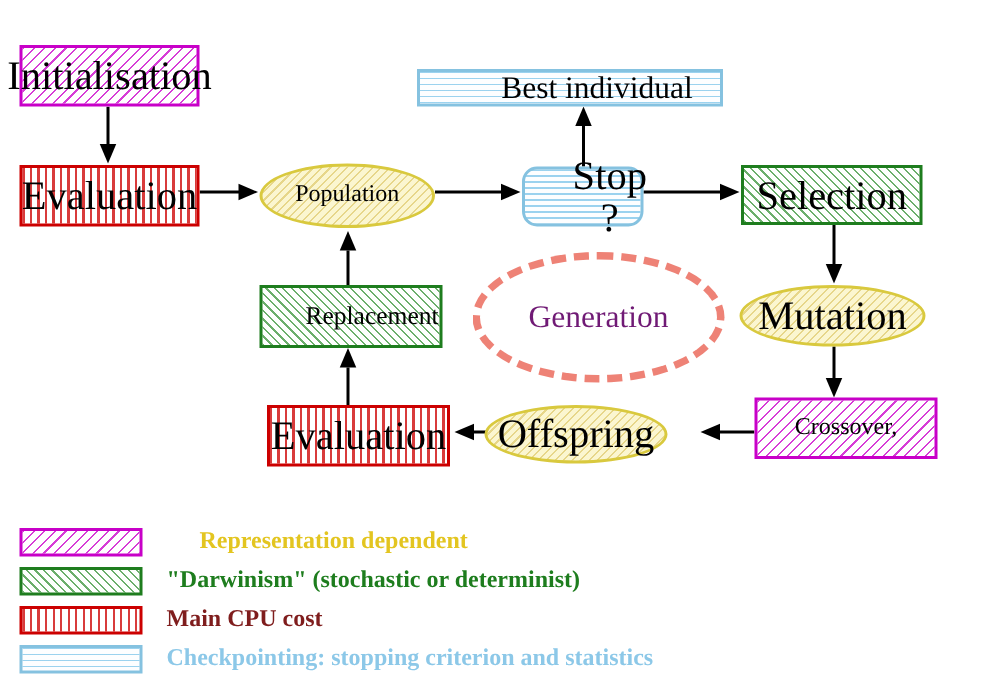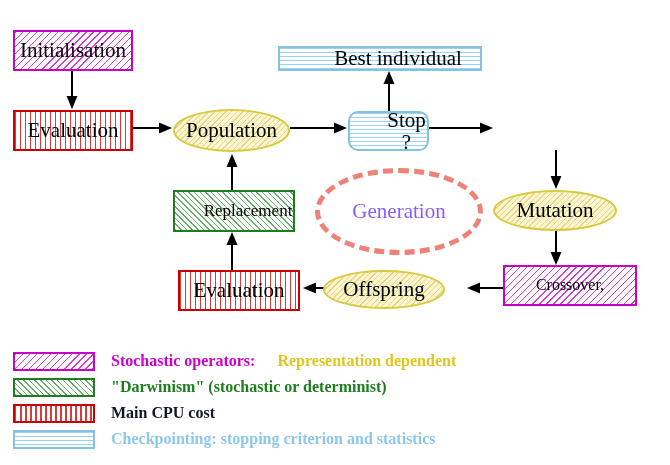--- a/index.html
+++ b/index.html
@@ -2,21 +2,21 @@
 <html><head>
 <meta charset="utf-8">
 <style>
   html,body{margin:0;padding:0;background:#fff;}
   #canvas{
     position:relative;width:670px;height:465px;background:#ffffff;overflow:hidden;
     font-family:"Liberation Serif","DejaVu Serif",serif;
   }
   .node{
     position:absolute;display:flex;align-items:center;justify-content:center;
-    color:#000;font-size:21px;line-height:1.05;text-align:center;box-sizing:border-box;
+    color:#000;font-size:27px;line-height:1.05;text-align:center;box-sizing:border-box;
   }
   
   .hatch-magenta{
     border:2px solid #c800c8;background-color:#fff;
     background-image:repeating-linear-gradient(135deg, rgba(210,40,210,0.9) 0px, rgba(210,40,210,0.9) 1px, rgba(255,255,255,0) 1px, rgba(255,255,255,0) 5px);
   }
   .hatch-green{
     border:2px solid #1e7d1e;background-color:#fdfffd;
     background-image:repeating-linear-gradient(45deg, rgba(45,140,45,0.7) 0px, rgba(45,140,45,0.7) 1px, rgba(255,255,255,0) 1px, rgba(255,255,255,0) 4px);
   }
@@ -29,43 +29,43 @@
     background-image:repeating-linear-gradient(180deg, rgba(150,208,238,0.95) 0px, rgba(150,208,238,0.95) 1px, rgba(255,255,255,0) 1px, rgba(255,255,255,0) 4px);
     padding-left:36px;
   }
   .hatch-yellow{
     border:2px solid #d9c93e;background-color:#fbf6d0;border-radius:50%;
     background-image:repeating-linear-gradient(135deg, rgba(214,188,80,0.55) 0px, rgba(214,188,80,0.55) 1px, rgba(255,255,255,0) 1px, rgba(255,255,255,0) 4px);
   }
   
   #n-init{left:13px;top:30px;width:120px;height:41px;}
   #n-eval-top{left:13px;top:110px;width:120px;height:41px;}
-  #n-population{left:173px;top:109px;width:117px;height:43px;font-size:21px;}
+  #n-population{left:173px;top:109px;width:117px;height:43px;font-size:16px;}
   #n-best{left:278px;top:46px;width:204px;height:25px;font-size:21px;}
   #n-stop{left:348px;top:111px;width:81px;height:40px;border-radius:10px;}
   #n-selection{left:494px;top:110px;width:121px;height:40px;}
   #n-parents{left:493px;top:190px;width:124px;height:41px;}
-  #n-crossover{left:503px;top:265px;width:134px;height:41px;font-size:16px;flex-direction:column;gap:32px;}
+  #n-crossover{left:503px;top:265px;width:122px;height:41px;font-size:16px;flex-direction:column;gap:32px;}
   #n-offspring{left:323px;top:270px;width:122px;height:39px;}
   #n-eval-bottom{left:178px;top:270px;width:122px;height:41px;}
   #n-replacement{left:173px;top:190px;width:122px;height:42px;font-size:17px;padding-left:28px;}
   #n-generation{
     left:315px;top:168px;width:168px;height:87px;border:5px dashed #ee8276;border-radius:50%;
-    color:#8b5cf6;font-size:21px;background:transparent;
+    color:#701a75;font-size:21px;background:transparent;
   }
   #arrow-layer{position:absolute;left:0;top:0;width:670px;height:465px;pointer-events:none;}
   
   .legend-row{position:absolute;left:13px;display:flex;align-items:center;height:22px;}
   #lg-row-0{top:350px;} #lg-row-1{top:376px;} #lg-row-2{top:402px;} #lg-row-3{top:428px;}
   .swatch{width:82px;height:19px;margin-right:16px;box-sizing:border-box;flex:0 0 auto;}
   .legend-label{font-weight:bold;font-size:16px;white-space:nowrap;}
   .lg-magenta{color:#cc00cc;}
   .lg-gold{color:#e3c520;margin-left:22px;}
   .lg-green{color:#1e7d1e;}
-  .lg-red{color:#0f172a;}
+  .lg-red{color:#7f1d1d;}
   .lg-cyan{color:#8cc8e8;}
 </style>
 </head>
 <body>
 
 <div id="canvas">
 
   <svg id="arrow-layer" viewBox="0 0 670 465" xmlns="http://www.w3.org/2000/svg">
     <g stroke="#000" stroke-width="2" fill="#000">
       <line x1="72" y1="71" x2="72" y2="97"></line>
@@ -106,20 +106,23 @@
   </div>
 
   <div id="n-best" class="node hatch-cyan">
     <span>Best individual</span>
   </div>
 
   <div id="n-stop" class="node hatch-cyan">
     <span>Stop ?</span>
   </div>
 
+  <div id="n-selection" class="node hatch-green">
+    <span>Selection</span>
+  </div>
 
   <div id="n-parents" class="node hatch-yellow">
     <span>Mutation</span>
   </div>
 
   <div id="n-crossover" class="node hatch-magenta">
     <span>Crossover,</span>
   </div>
 
   <div id="n-offspring" class="node hatch-yellow">
@@ -133,21 +136,20 @@
   <div id="n-replacement" class="node hatch-green">
     <span>Replacement</span>
   </div>
 
   <div id="n-generation" class="node">
     <span>Generation</span>
   </div>
 
   <div id="lg-row-0" class="legend-row">
     <div class="swatch hatch-magenta"></div>
-    <span class="legend-label lg-magenta">Stochastic operators:</span>
     <span class="legend-label lg-gold">Representation dependent</span>
   </div>
 
   <div id="lg-row-1" class="legend-row">
     <div class="swatch hatch-green"></div>
     <span class="legend-label lg-green">"Darwinism" (stochastic or determinist)</span>
   </div>
 
   <div id="lg-row-2" class="legend-row">
     <div class="swatch hatch-red"></div>

